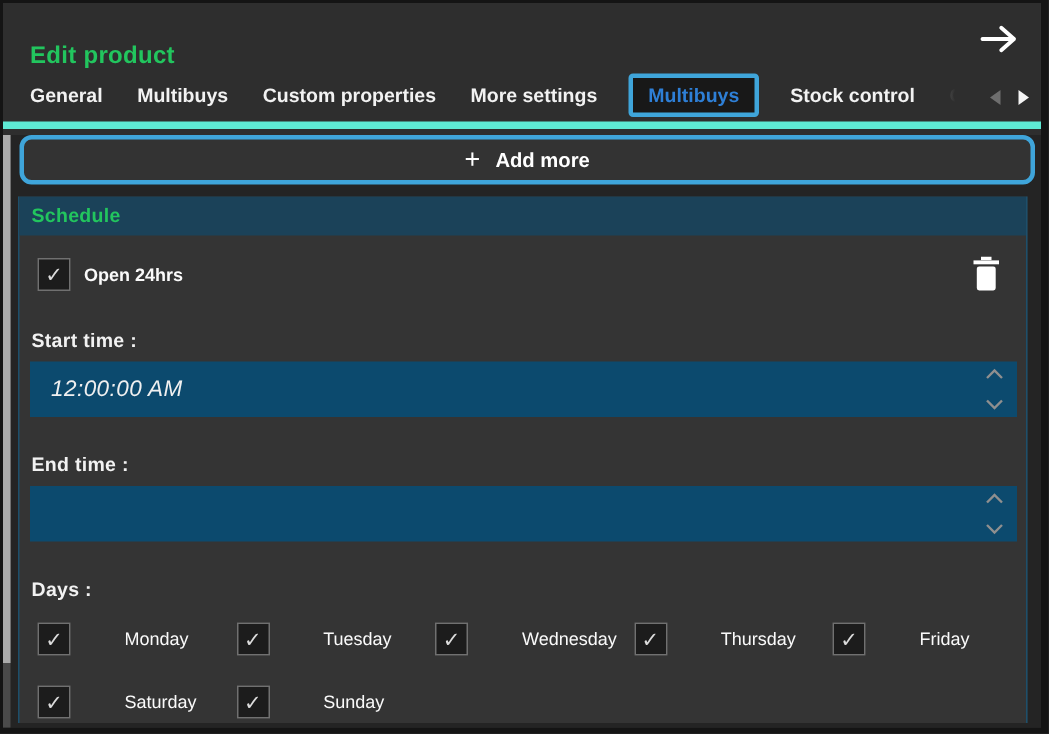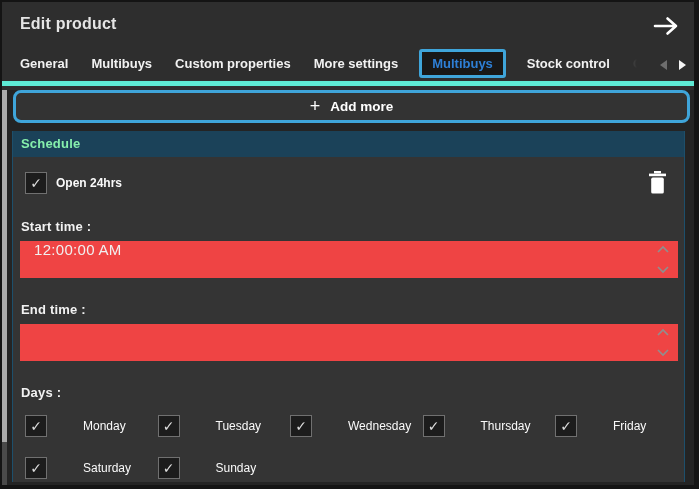--- a/index.html
+++ b/index.html
@@ -11,21 +11,21 @@
     background:#2e2e2e; overflow:hidden;
     border-style:solid; border-color:#141414;
     border-width:2px 5px 4px 2px;
   }
 
   
   .header{
     height:48px; background:#2e2e2e; position:relative;
     padding:13px 0 0 18px;
   }
-  .title{ color:#e5e5e5; font-size:16px; font-weight:700; letter-spacing:.2px; }
+  .title{ color:#22c55e; font-size:16px; font-weight:700; letter-spacing:.2px;margin-top:14px; }
   .forward-arrow{ position:absolute; right:14px; top:13px; width:28px; height:22px; cursor:pointer; }
 
   
   .tabbar{
     height:36px; display:flex; align-items:center; gap:23px;
     padding:0 52px 4px 18px; background:#2e2e2e; position:relative;
     border-bottom:5px solid #5eead4;
   }
   .tab{ color:#f2f2f2; font-size:13px; font-weight:700; white-space:nowrap; cursor:pointer; }
   .tab.active{
@@ -57,40 +57,40 @@
   }
   .plus{ font-size:18px; font-weight:400; line-height:1; position:relative; top:-1px; }
 
   
   .card{
     margin:0 9px 0 5px; height:351px;
     background:#343434;
     border-left:1px solid #1d4f6b; border-right:1px solid #1d4f6b;
   }
   .card-header{
-    height:26px; background:#1b4259; color:#86efac;
+    height:26px; background:#1b4259; color:#22c55e;
     font-size:13px; font-weight:700; padding:5px 0 0 8px; letter-spacing:.2px;
   }
   .card-body{ padding:14px 6px 0 7px; position:relative; }
 
   .row-open{ display:flex; align-items:center; padding-left:5px; }
   .checkbox{
     width:22px; height:22px; background:#1c1c1c; border:1px solid #707070;
     display:flex; align-items:center; justify-content:center;
     color:#dcdcdc; font-size:14px; line-height:1; cursor:pointer; flex:0 0 auto;
   }
   .cb-label{ color:#fafafa; font-size:12px; font-weight:700; margin-left:9px; }
   .trash-btn{ margin-left:auto; margin-right:11px; cursor:pointer; width:19px; height:23px; }
 
   .field-label{ color:#f2f2f2; font-size:13px; font-weight:700; margin:24px 0 0 1px; letter-spacing:.2px; }
   .field-label.first{ margin-top:25px; }
 
   .time-input{
-    position:relative; margin-top:7px; height:37px; background:#ef4444;
-    display:flex; padding-left:14px; cursor:text;
+    position:relative; margin-top:7px; height:37px; background:#0c4a6e;
+    display:flex; align-items:center; padding-left:14px; cursor:text;font-style:italic;
   }
   .time-value{ color:#f0f0f0; font-size:15px; font-weight:400; letter-spacing:.3px; }
   .spinners{ position:absolute; right:8px; top:4px; bottom:4px; display:flex; flex-direction:column; justify-content:space-between; }
   .spin{ width:14px; height:9px; cursor:pointer; }
 
   .days-grid{
     margin-top:15px; display:grid;
     grid-template-columns:repeat(5,132.5px); row-gap:20px;
   }
   .day{ display:flex; align-items:center; padding-left:5px; }

